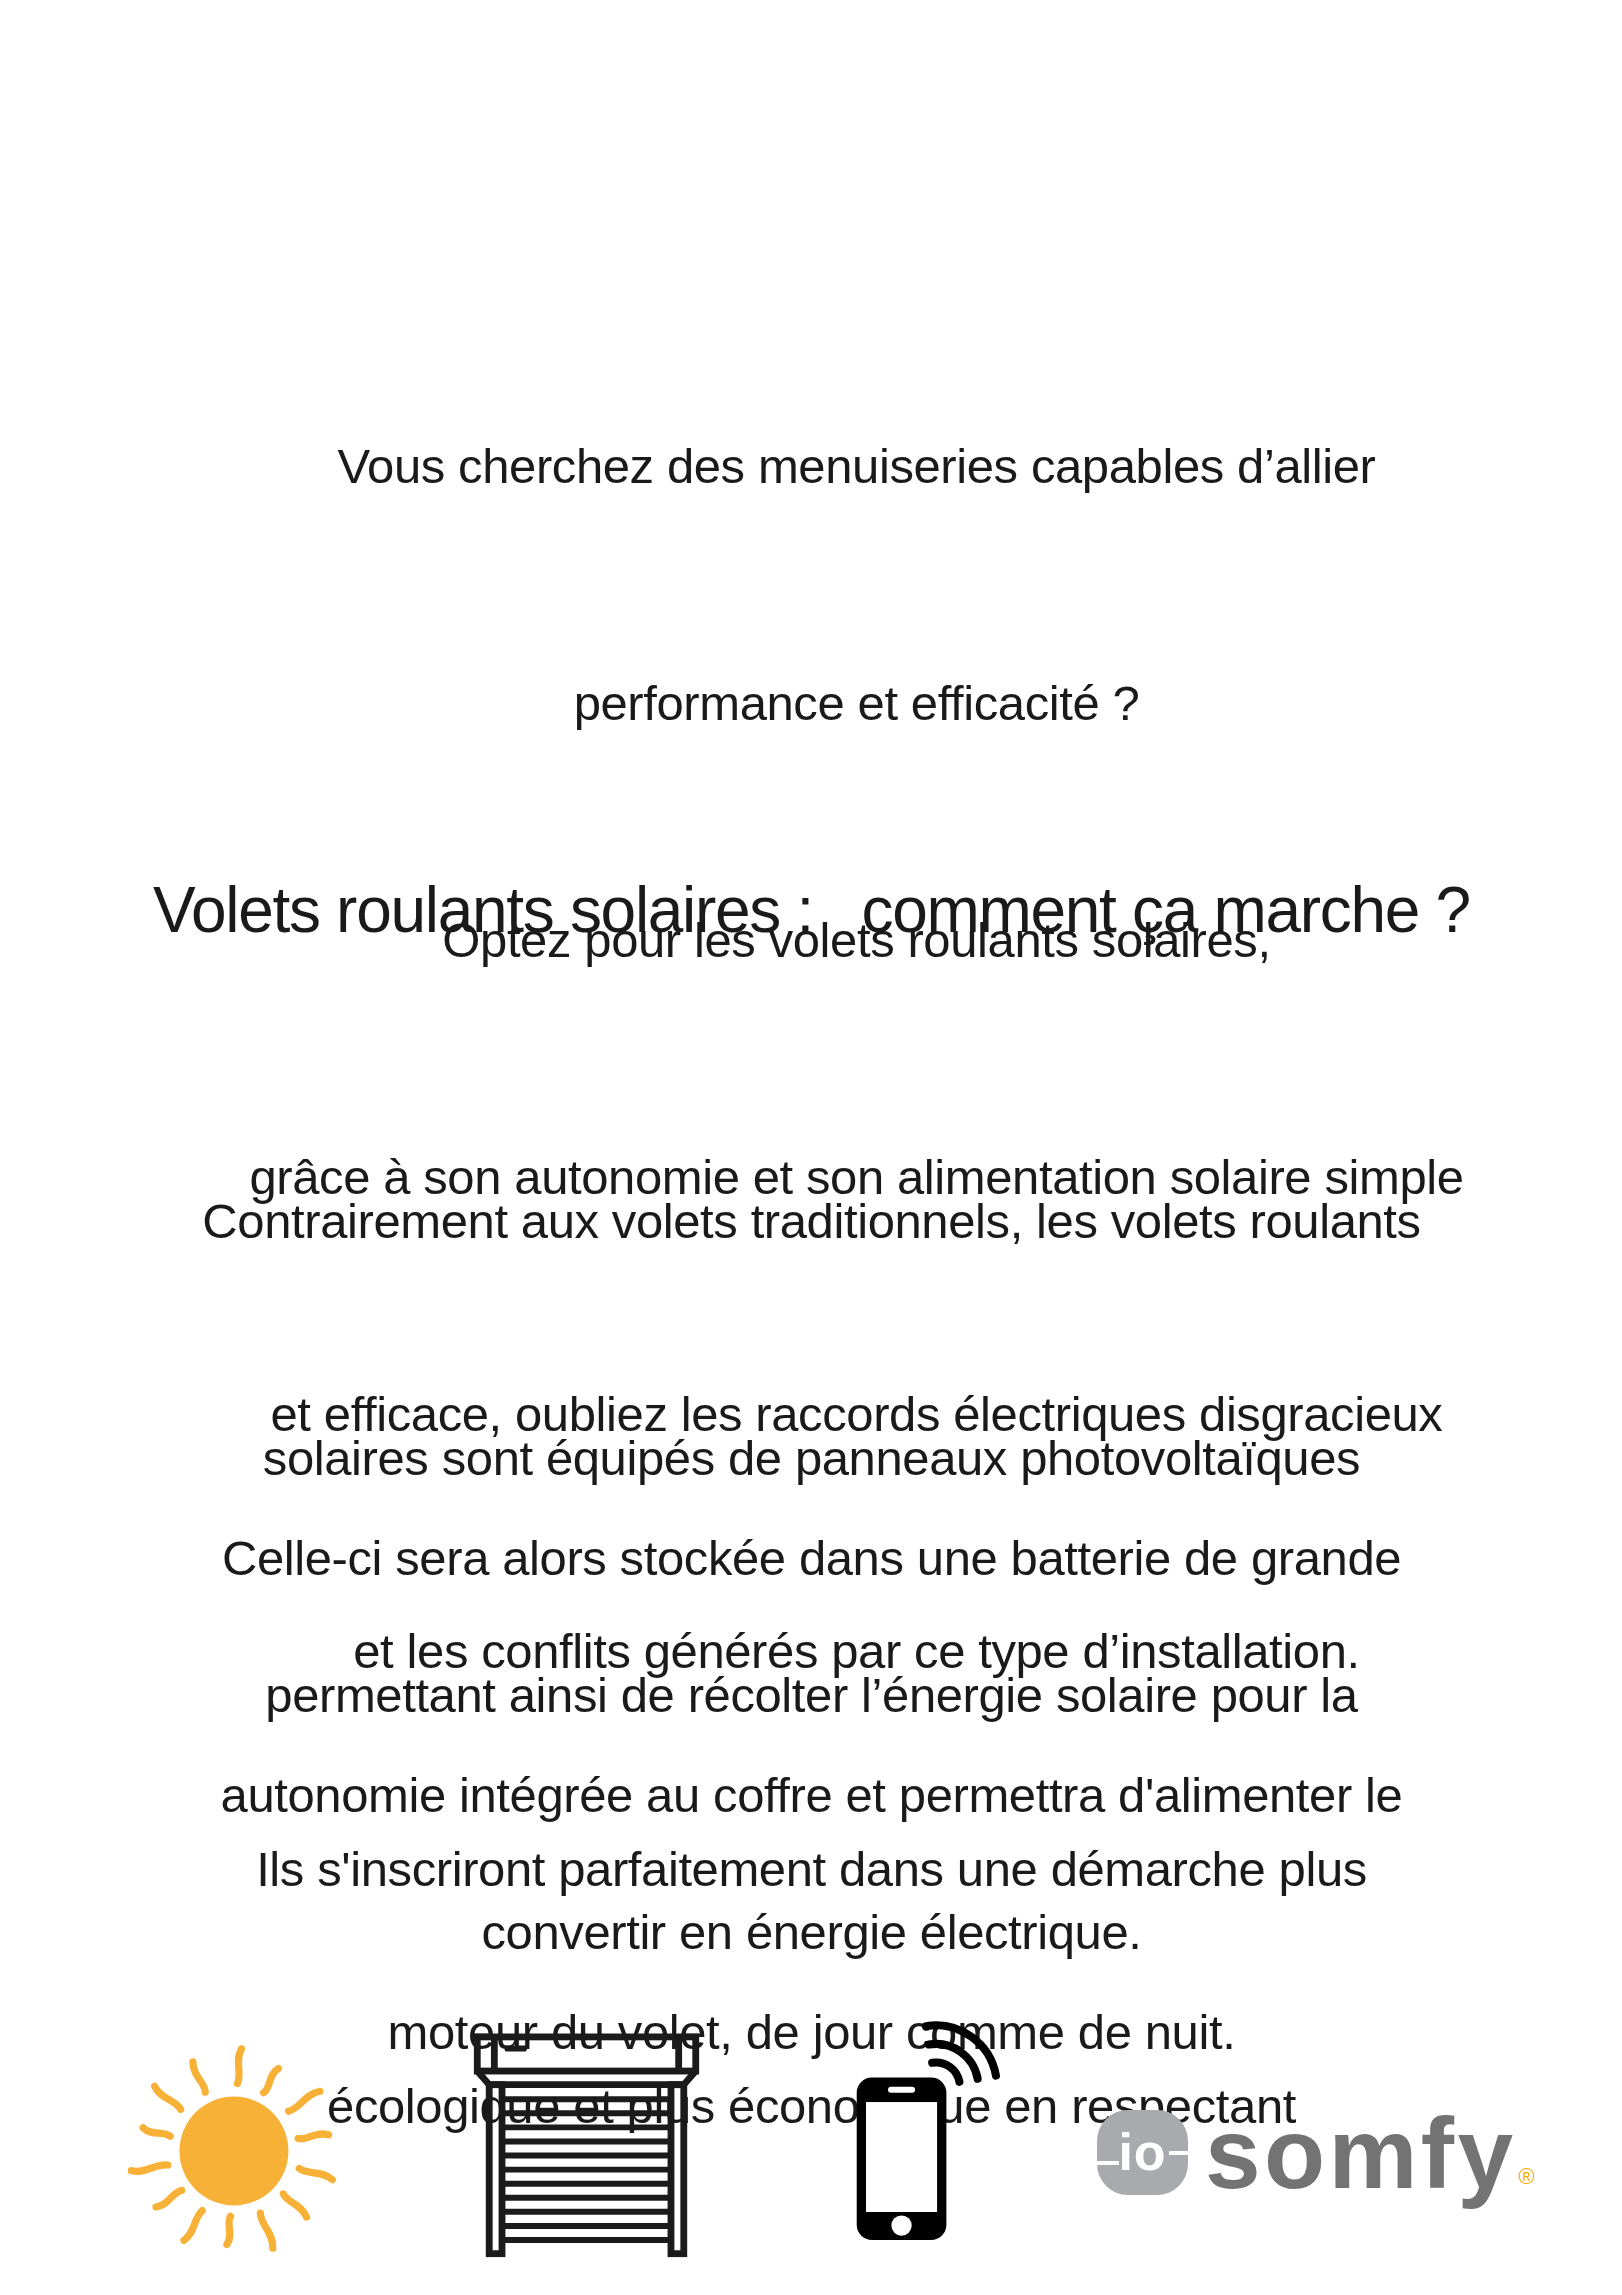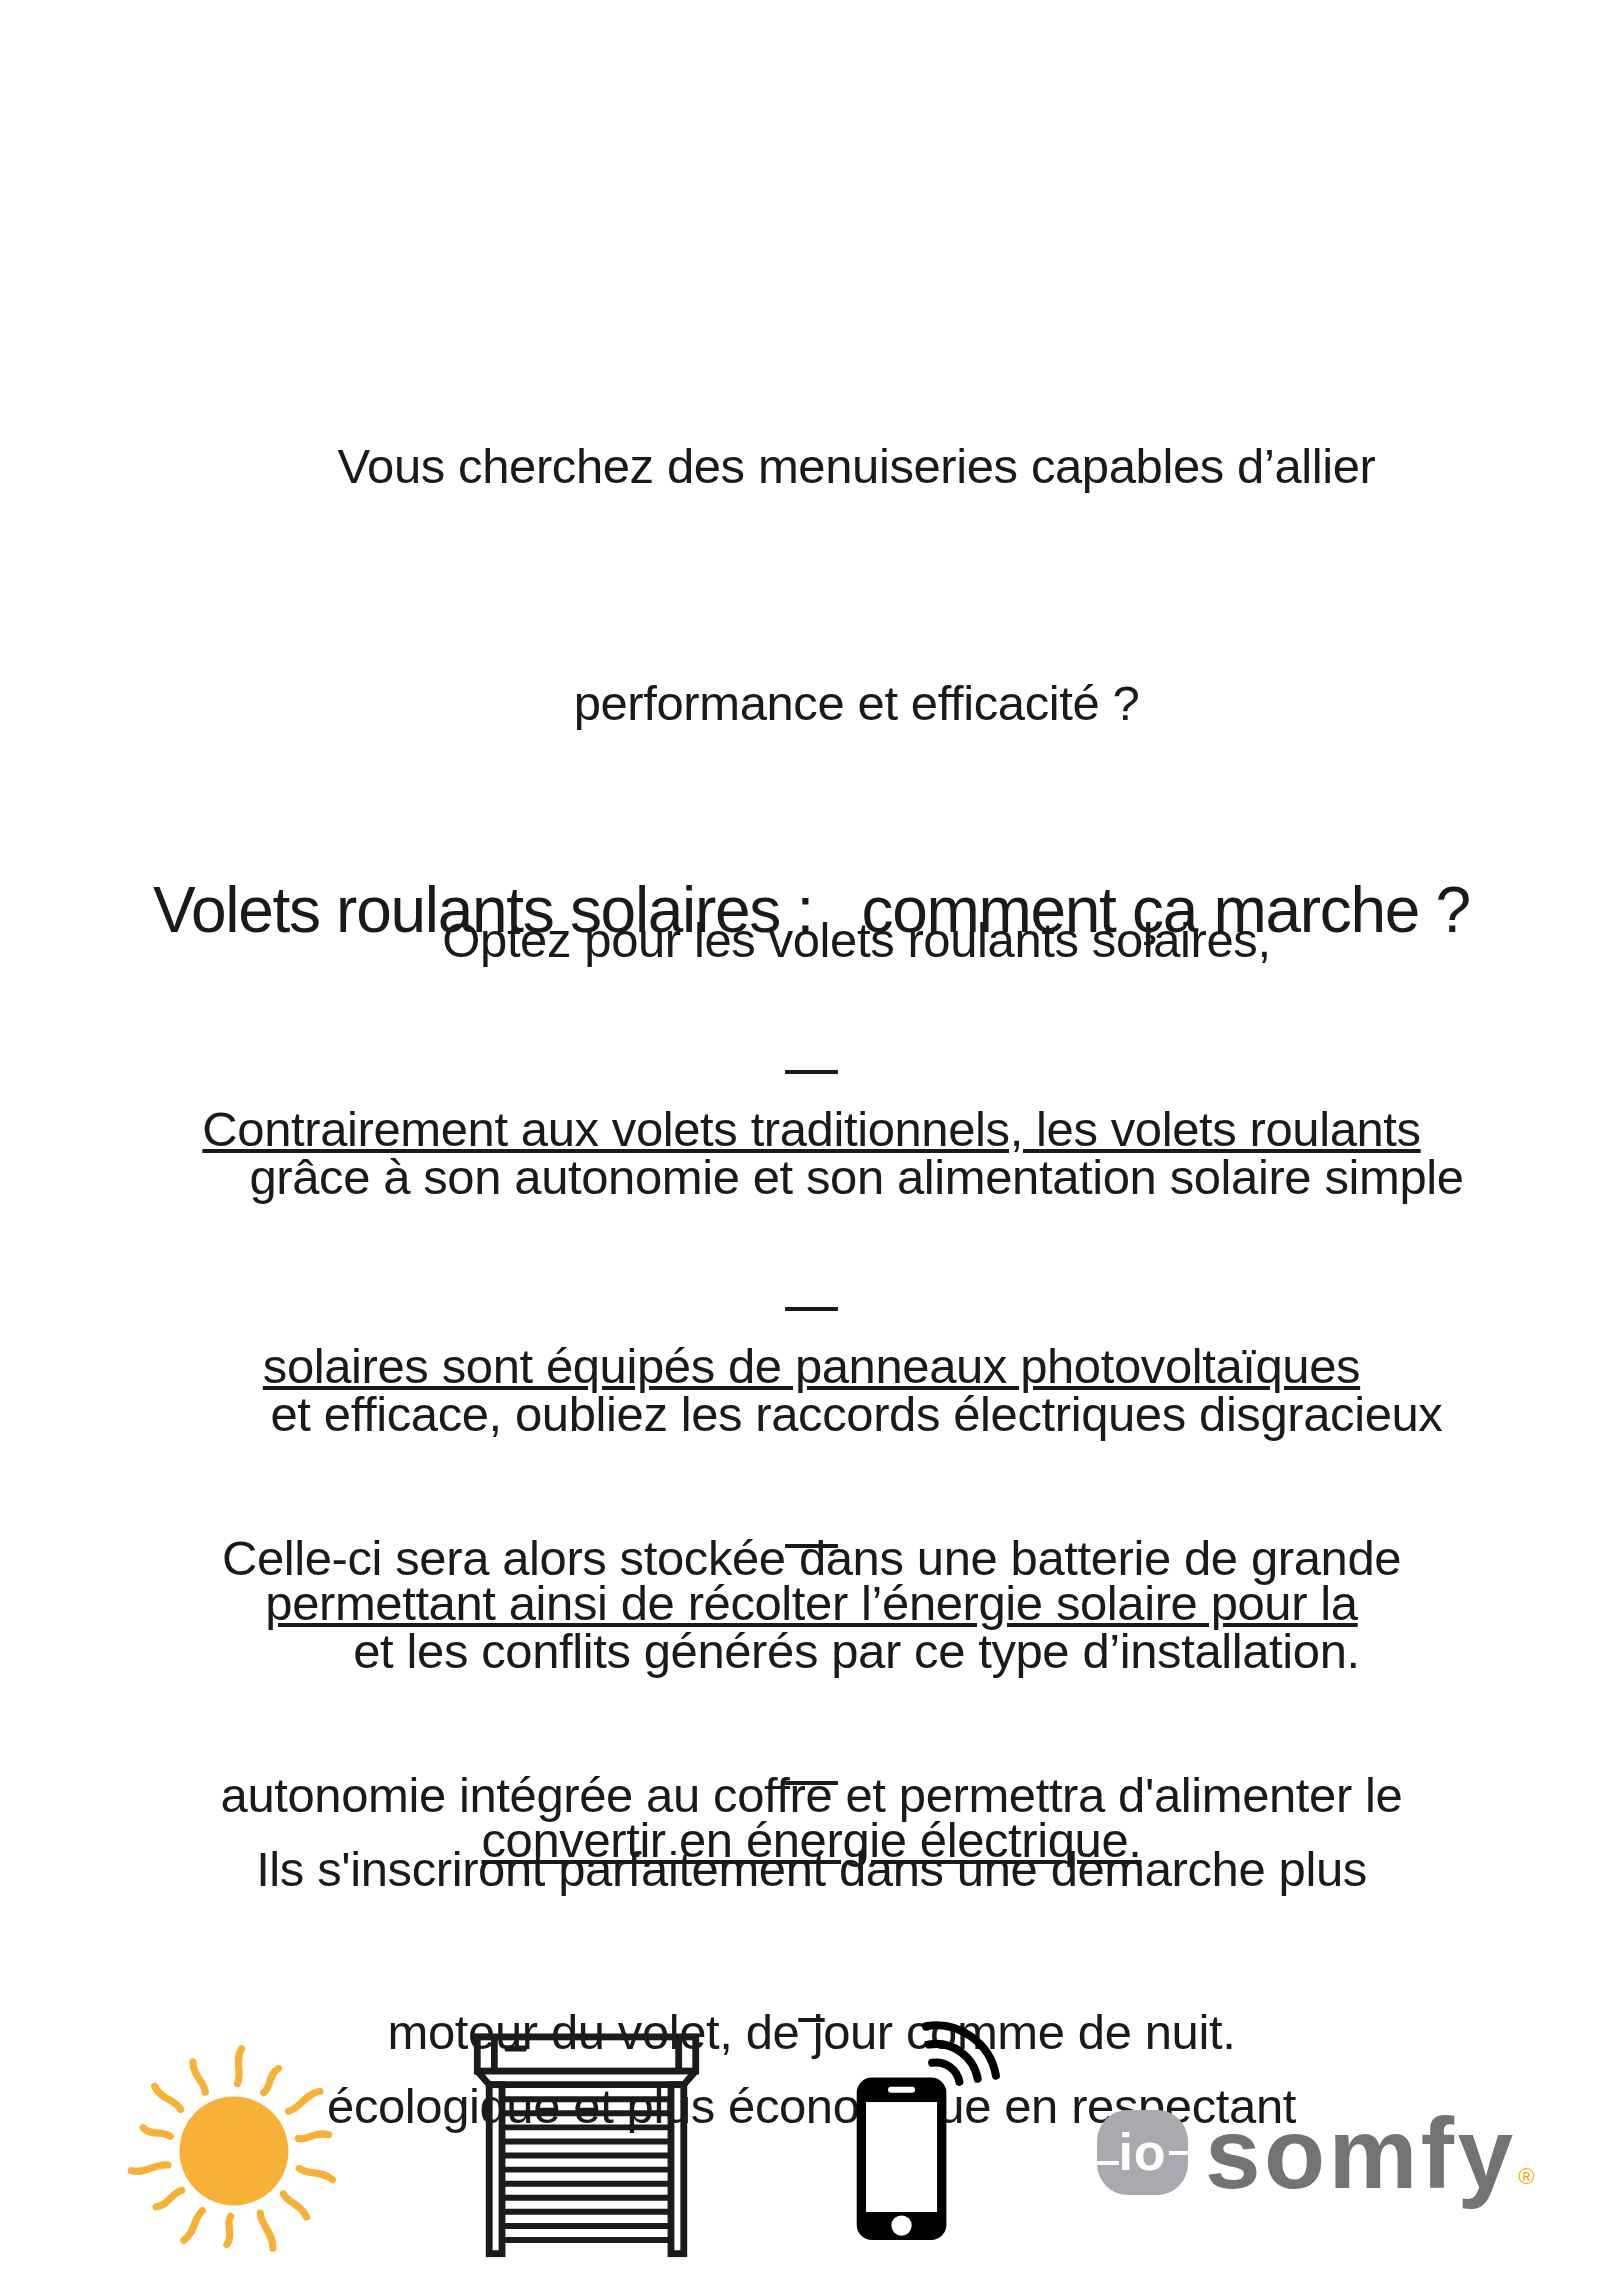--- a/index.html
+++ b/index.html
@@ -18,21 +18,21 @@
   }
   .para{
     font-size:49px;line-height:79px;font-weight:400;letter-spacing:-0.4px;
   }
   .intro{top:269px;padding-left:45px;}
   .h2{
     top:813px;
     font-size:64px;line-height:88px;font-weight:400;letter-spacing:-1.3px;
   }
   .h2 .h2-bold{font-weight:400;margin-left:32px;}
-  .p-how{top:932px;text-decoration:underline;}
+  .p-how{top:1024px;}
   .p-battery{top:1361px;}
   .p-eco{top:1672px;}
   .line{display:block;}
 
   
   .icon{position:absolute;display:block;}
   .sun{left:128px;top:2042px;width:218px;height:218px;}
   .shutter{left:473px;top:2031px;width:227px;height:232px;}
   .phone{left:855px;top:2020px;width:154px;height:225px;}
   .brand{

